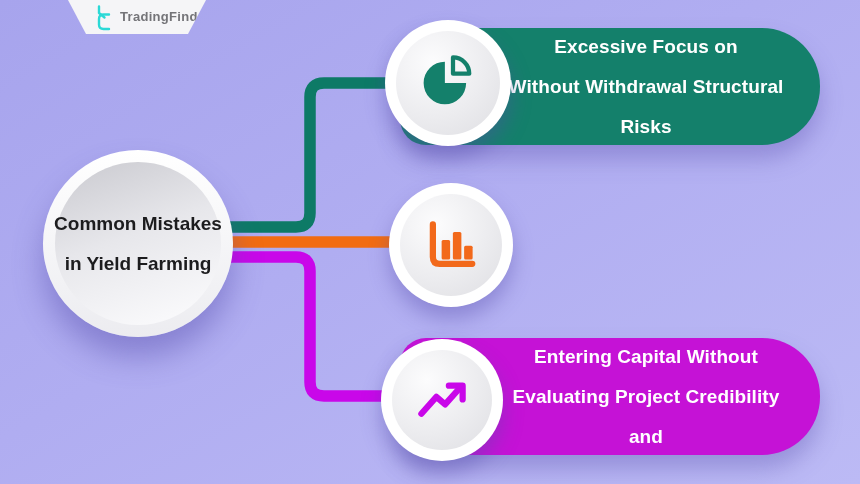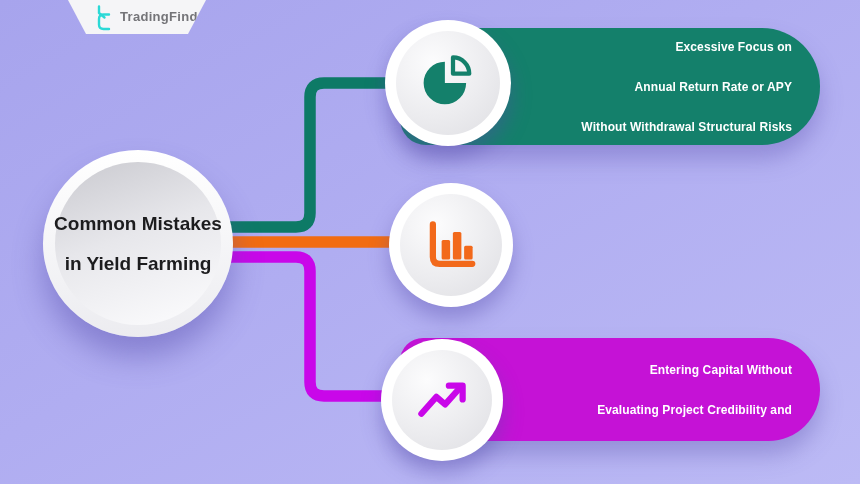--- a/index.html
+++ b/index.html
@@ -37,25 +37,25 @@
   
   .connectors{position:absolute;left:0;top:0;z-index:1;}
   
   .card{
     position:absolute;left:400px;width:420px;
     border-radius:26px 58px 58px 26px;z-index:2;
     box-shadow:0 14px 22px rgba(85,75,170,.35);
   }
   .card-1{top:28px;height:117px;}
   .card-2{top:187px;height:116px;}
-  .card-3{top:338px;height:103px;}
+  .card-3{top:338px;height:117px;}
   .card-lines{
     position:absolute;left:100px;width:292px;top:0;bottom:0;
     display:flex;flex-direction:column;justify-content:center;
-    text-align:right;color:#ffffff;font-size:12px;font-weight:700;
+    text-align:center;color:#ffffff;font-size:19px;font-weight:700;
     line-height:40px;letter-spacing:.1px;
   }
   
   .badge{
     position:absolute;border-radius:50%;background:#ffffff;z-index:3;
     box-shadow:0 12px 20px rgba(85,75,170,.4);
     display:flex;align-items:center;justify-content:center;
   }
   .badge-1{left:385px;top:20px;width:126px;height:126px;}
   .badge-2{left:389px;top:183px;width:124px;height:124px;}
@@ -91,21 +91,20 @@
     <div class="hub-inner"></div>
     <div class="hub-text">
       <span>Common Mistakes</span>
       <span>in Yield Farming</span>
     </div>
   </div>
 
   <div class="card card-1" style="background: rgb(20, 128, 107);">
     <div class="card-lines">
       <span>Excessive Focus on</span>
-      <span>Annual Return Rate or APY</span>
       <span>Without Withdrawal Structural Risks</span>
     </div>
   </div>
 
 
   <div class="card card-3" style="background: rgb(197, 18, 214);">
     <div class="card-lines">
       <span>Entering Capital Without</span>
       <span>Evaluating Project Credibility and</span>
     </div>

